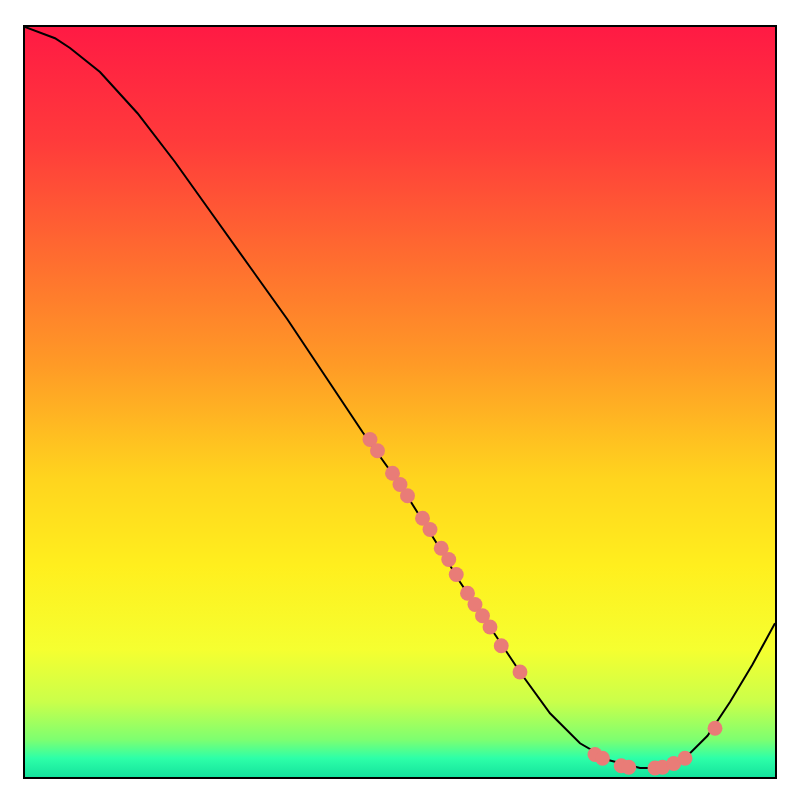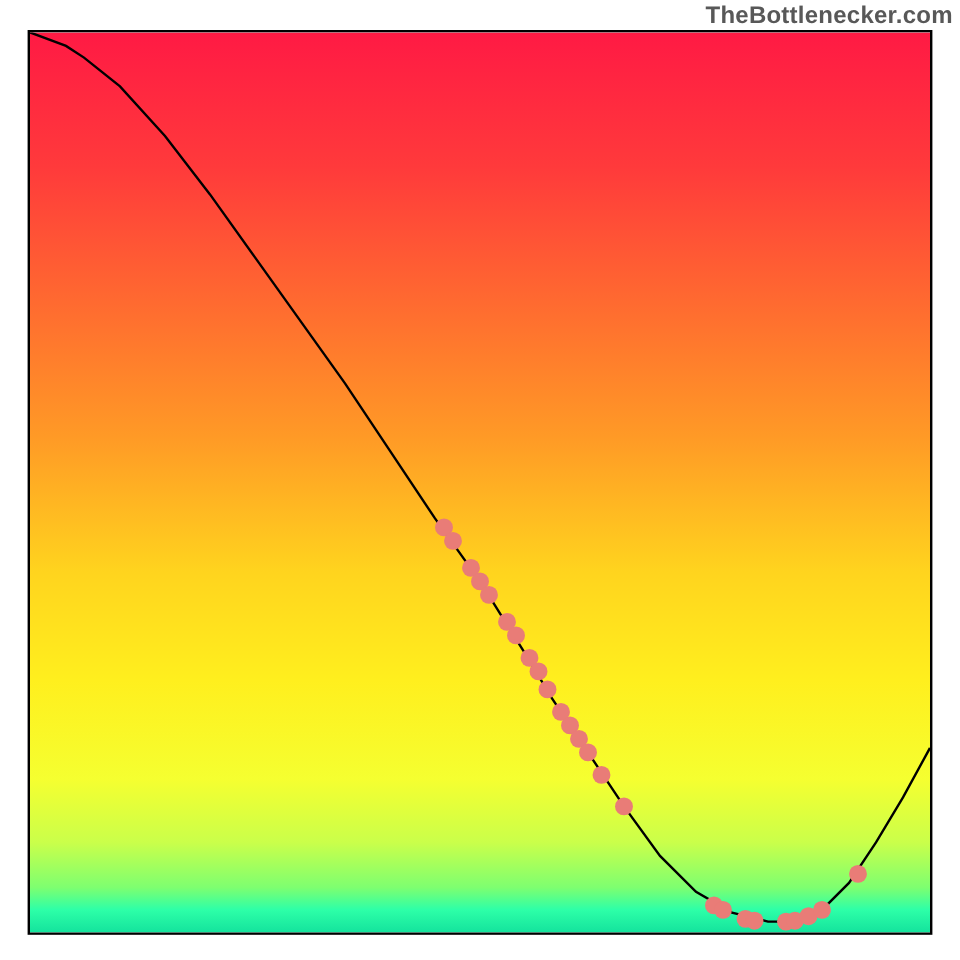--- a/index.html
+++ b/index.html
@@ -36,21 +36,20 @@
   }
   .plot svg {
     display: block;
     width: 100%;
     height: 100%;
   }
 </style>
 </head>
 <body>
 <div class="container">
-  <div class="attribution">TheBottlenecker.com</div>
 
   <div class="plot">
     <svg viewBox="0 0 754 754" preserveAspectRatio="none">
       <defs>
         <linearGradient id="bg-grad" x1="0" y1="0" x2="0" y2="1">
 
         <stop offset="0%" stop-color="#ff1a44"></stop>
             <stop offset="15%" stop-color="#ff3a3b"></stop>
             <stop offset="30%" stop-color="#ff6a30"></stop>
             <stop offset="45%" stop-color="#ff9a26"></stop>

